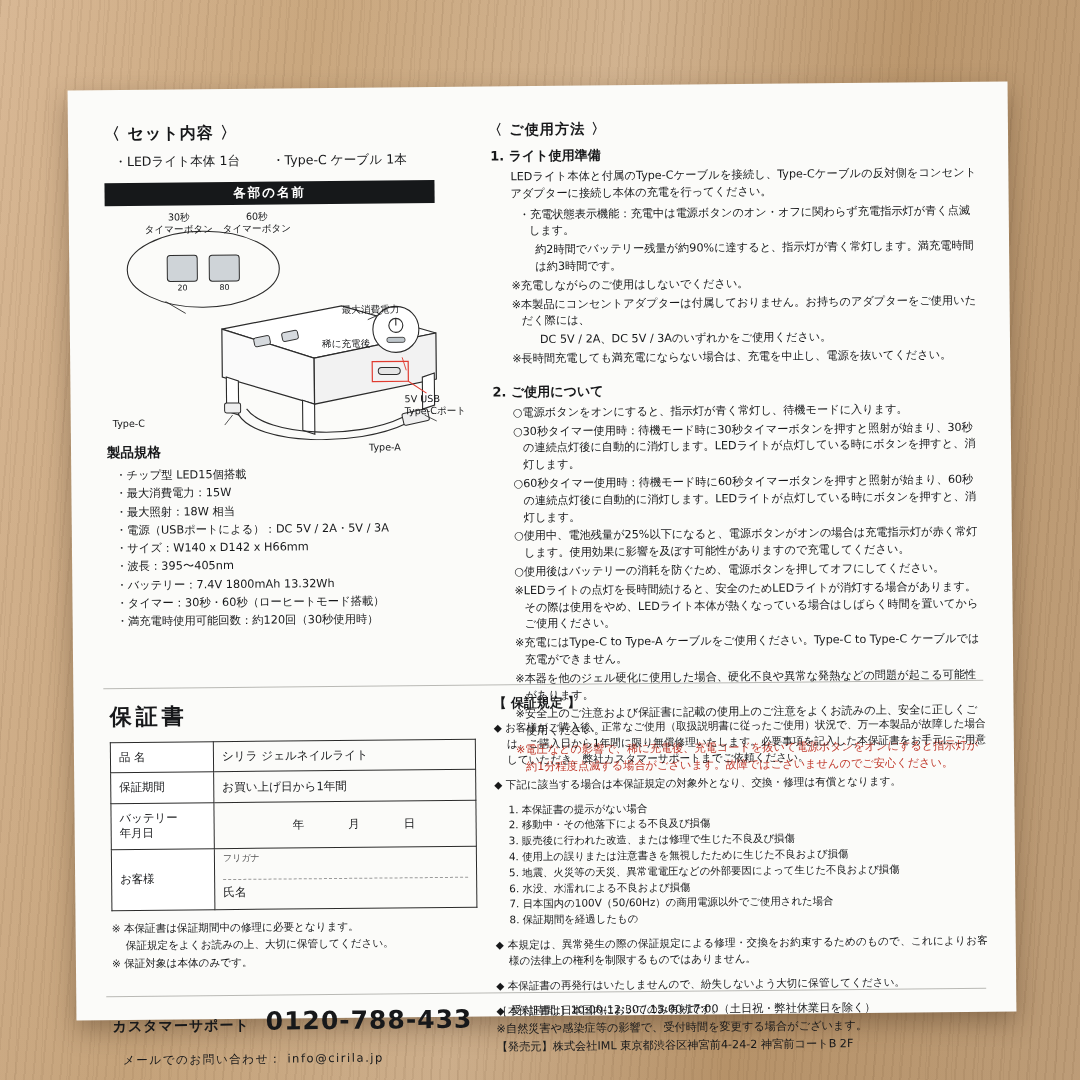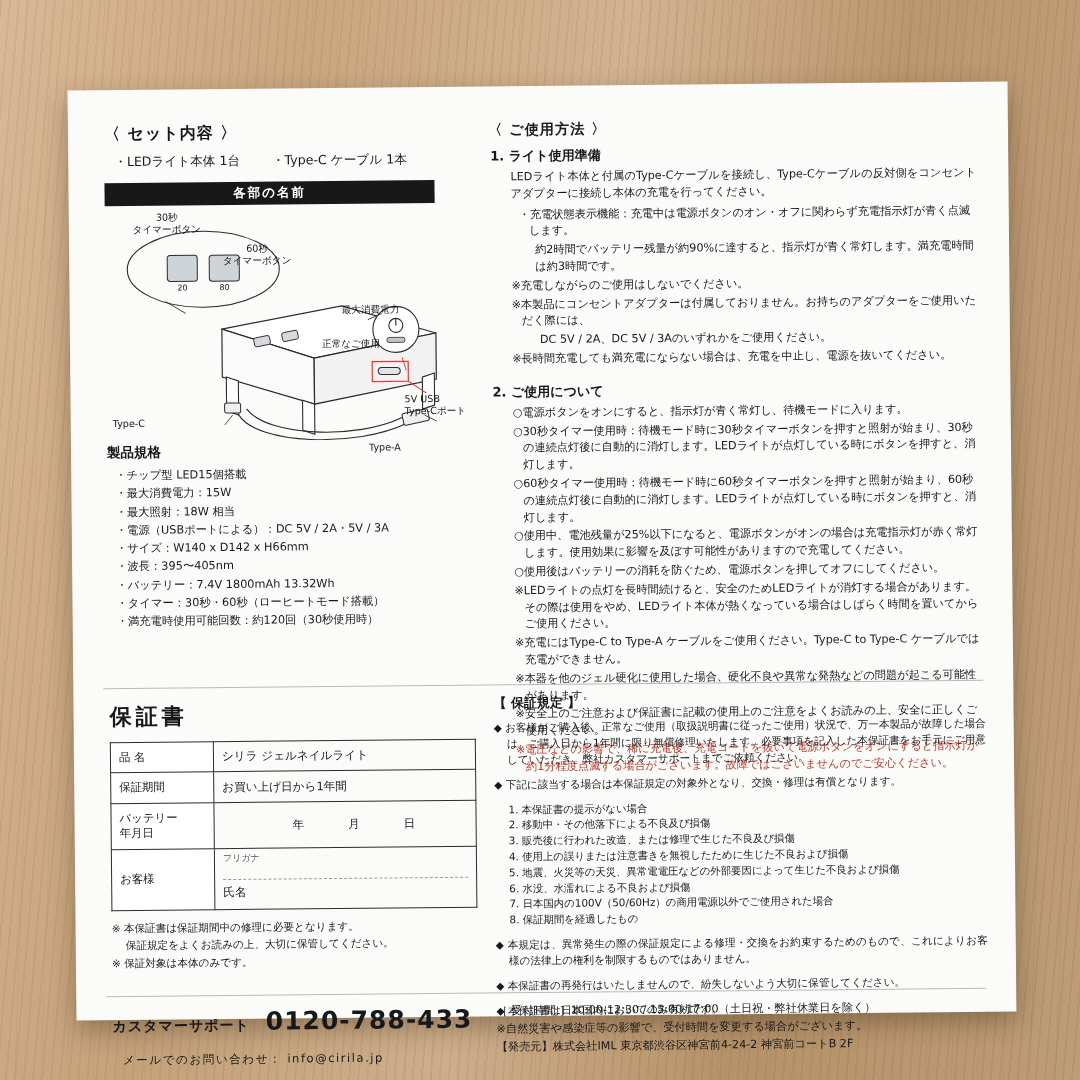--- a/index.html
+++ b/index.html
@@ -145,28 +145,28 @@
           <line x1="302" y1="174" x2="320" y2="186" stroke="#e03a2f" stroke-width="1"></line>
 
           <path d="M132 206 C150 236 250 240 300 216" fill="none" stroke="#2b2b2b" stroke-width="1.1"></path>
           <path d="M140 200 C160 228 250 232 296 210" fill="none" stroke="#2b2b2b" stroke-width="1.1"></path>
           <rect x="118" y="194" width="16" height="10" rx="2" fill="#efefef" stroke="#2b2b2b" stroke-width="1"></rect>
           <rect x="296" y="204" width="26" height="12" rx="2" fill="#efefef" stroke="#2b2b2b" stroke-width="1" transform="rotate(-12 308 210)"></rect>
           <line x1="126" y1="206" x2="118" y2="216" stroke="#2b2b2b" stroke-width="0.8"></line>
           <line x1="318" y1="208" x2="330" y2="214" stroke="#2b2b2b" stroke-width="0.8"></line>
         </svg>
 
-        <div class="dlabel" style="left:14px;top:2px;width:96px;white-space:pre;">30秒
+        <div class="dlabel" style="left:26px;top:2px;width:96px;white-space:pre;">30秒
 タイマーボタン</div>
-        <div class="dlabel" style="left:104px;top:2px;width:96px;white-space:pre;margin-top:32px;">60秒
+        <div class="dlabel" style="left:104px;top:2px;width:96px;white-space:pre;">60秒
 タイマーボタン</div>
         <div class="dlabel" style="left:62px;top:74px;width:30px;font-size:8px;">20</div>
         <div class="dlabel" style="left:104px;top:74px;width:30px;font-size:8px;">80</div>
         <div class="dlabel" style="left:236px;top:96px;width:80px;text-align:left;">最大消費電力</div>
-        <div class="dlabel" style="left:216px;top:130px;width:80px;text-align:left;">正常なご使用</div>
+        <div class="dlabel" style="left:216px;top:130px;width:80px;text-align:left;">稀に充電後</div>
         <div class="dlabel" style="left:298px;top:186px;width:76px;text-align:left;white-space:pre;">5V USB
 Type-Cポート</div>
         <div class="dlabel" style="left:6px;top:208px;width:64px;text-align:left;">Type-C</div>
         <div class="dlabel" style="left:262px;top:218px;width:64px;text-align:left;margin-top:16px;">Type-A</div>
       </div>
 
       <div class="spec-h">製品規格</div>
       <div class="spec-list">
         <div>・チップ型 LED15個搭載</div>
         <div>・最大消費電力：15W</div>

